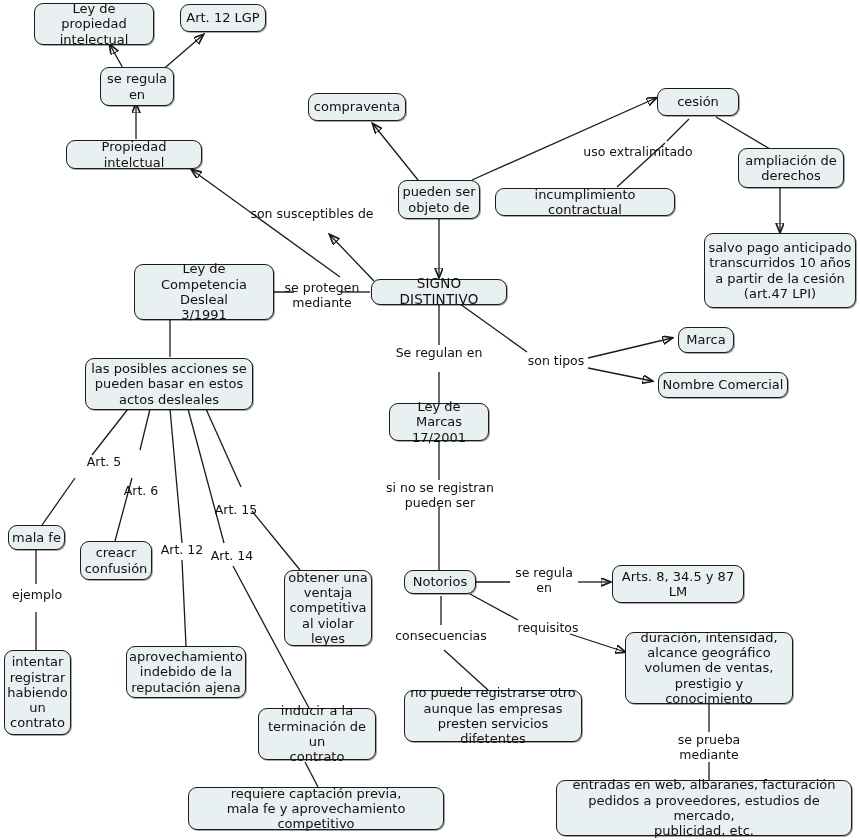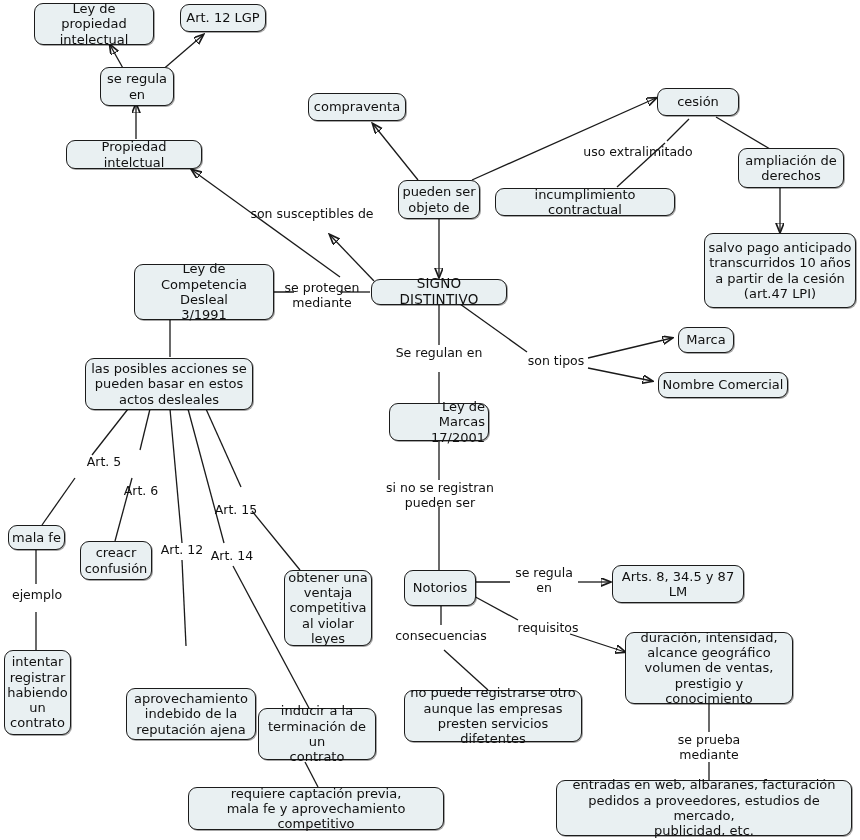--- a/index.html
+++ b/index.html
@@ -160,52 +160,52 @@
   <div class="node caps" style="left:371px;top:279px;width:136px;height:26px;">SIGNO DISTINTIVO</div>
 
   <div class="node" style="left:678px;top:327px;width:56px;height:26px;">Marca</div>
 
   <div class="node" style="left:658px;top:372px;width:130px;height:26px;">Nombre Comercial</div>
 
   <div class="node" style="left:85px;top:358px;width:168px;height:52px;">las posibles acciones se
 pueden basar en estos
 actos desleales</div>
 
-  <div class="node" style="left:389px;top:403px;width:100px;height:38px;text-align:right;">Ley de Marcas
+  <div class="node" style="left:389px;top:403px;width:100px;height:38px;">Ley de Marcas
 17/2001</div>
 
   <div class="node" style="left:8px;top:525px;width:57px;height:25px;">mala fe</div>
 
   <div class="node" style="left:80px;top:541px;width:72px;height:39px;">creacr
 confusión</div>
 
   <div class="node" style="left:4px;top:650px;width:67px;height:85px;">intentar
 registrar
 habiendo
 un
 contrato</div>
 
-  <div class="node" style="left:126px;top:646px;width:130px;height:52px;margin-top:42px;">aprovechamiento
+  <div class="node" style="left:126px;top:646px;width:120px;height:52px;">aprovechamiento
 indebido de la
 reputación ajena</div>
 
   <div class="node" style="left:284px;top:570px;width:88px;height:76px;">obtener una
 ventaja
 competitiva
 al violar
 leyes</div>
 
   <div class="node" style="left:258px;top:708px;width:118px;height:52px;">inducir a la
 terminación de un
 contrato</div>
 
   <div class="node" style="left:188px;top:787px;width:256px;height:43px;">requiere captación previa,
 mala fe y aprovechamiento competitivo</div>
 
-  <div class="node" style="left:404px;top:570px;width:72px;height:36px;">Notorios</div>
+  <div class="node" style="left:404px;top:570px;width:72px;height:24px;">Notorios</div>
 
   <div class="node" style="left:612px;top:565px;width:132px;height:38px;">Arts. 8, 34.5 y 87
 LM</div>
 
   <div class="node" style="left:625px;top:632px;width:168px;height:72px;">duración, intensidad,
 alcance geográfico
 volumen de ventas,
 prestigio y conocimiento</div>
 
   <div class="node" style="left:404px;top:690px;width:178px;height:52px;">no puede registrarse otro

